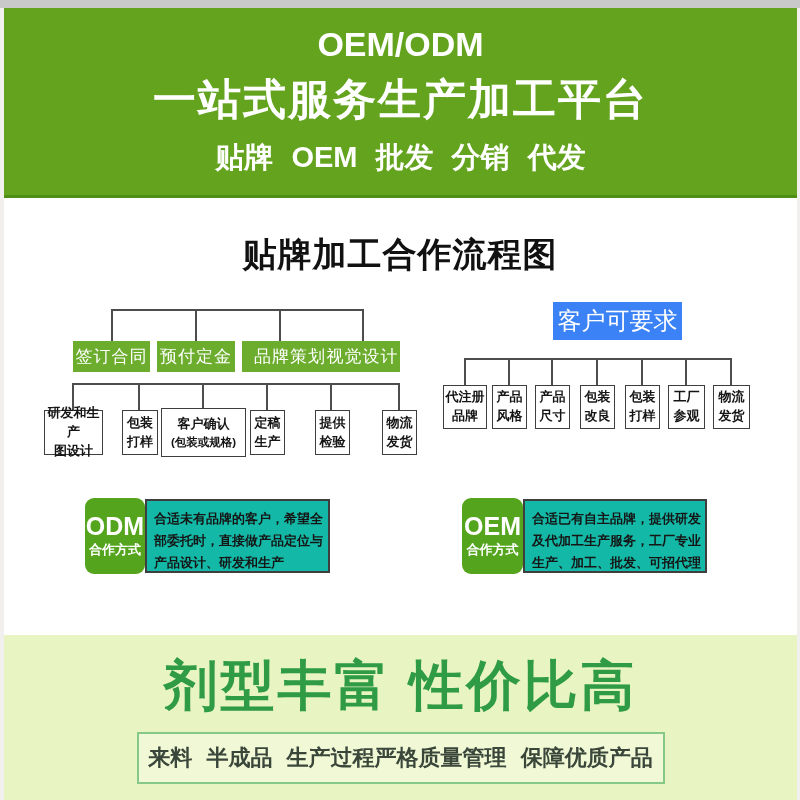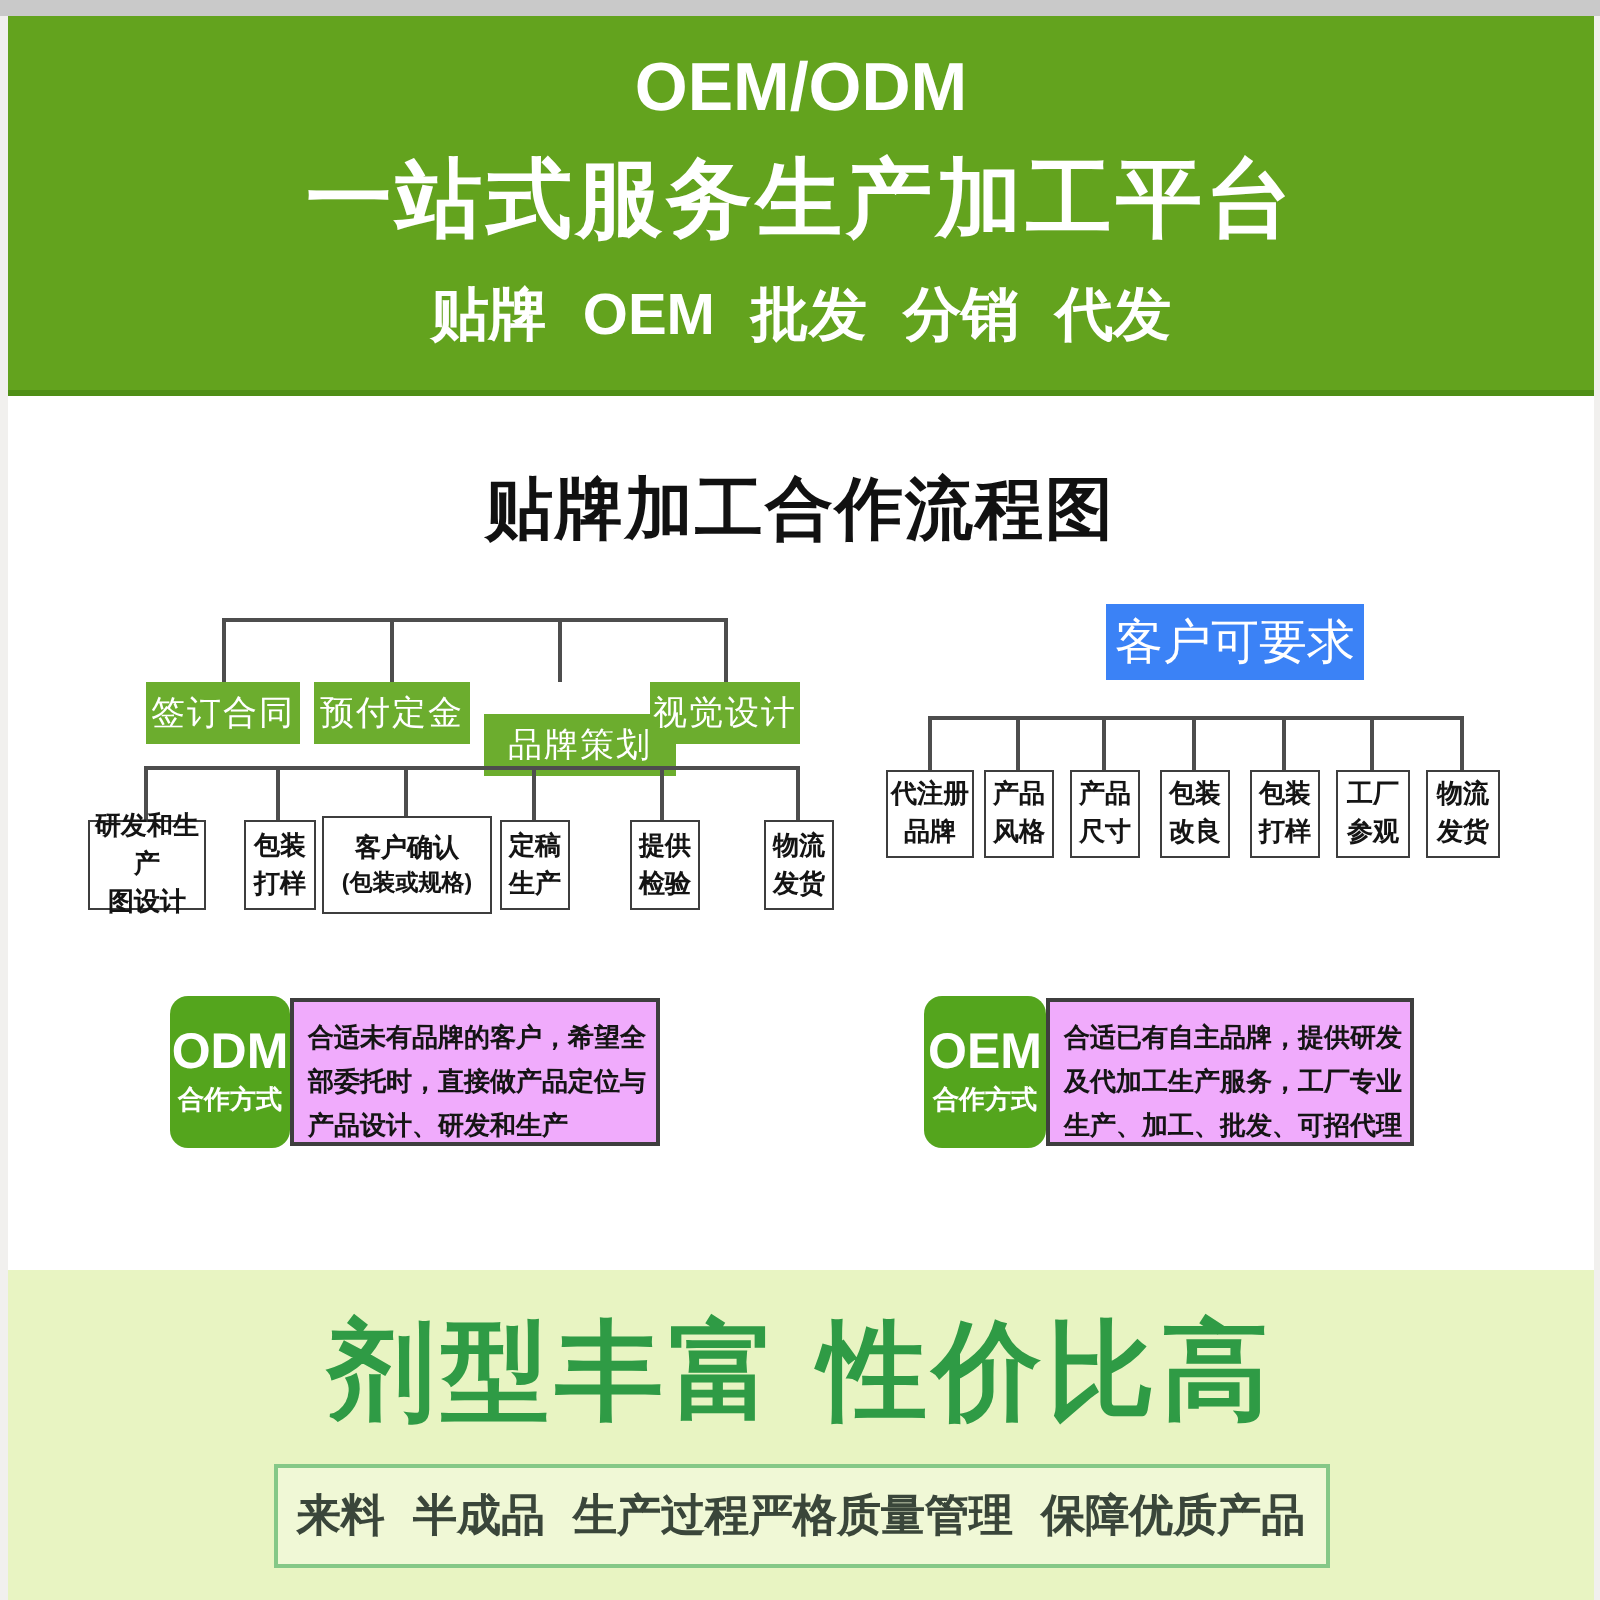--- a/index.html
+++ b/index.html
@@ -49,21 +49,21 @@
   }
   
   .coop-green{
     position:absolute;top:498px;height:76px;background:#54a51d;border-radius:9px;
     color:#fff;display:flex;flex-direction:column;align-items:center;justify-content:center;
     z-index:2;
   }
   .coop-green .big{font-size:25px;font-weight:bold;line-height:1.1;}
   .coop-green .small{font-size:13px;font-weight:bold;}
   .coop-desc{
-    position:absolute;top:499px;height:74px;background:#f0abfc;border:2px solid #3e3e3e;
+    position:absolute;top:499px;height:74px;background:#14b8a6;border:2px solid #3e3e3e;
     color:#151515;font-size:13px;font-weight:bold;line-height:1.68;
     box-sizing:border-box;padding:7px 4px 5px 7px;z-index:1;
   }
   
   .footer{position:absolute;left:4px;top:635px;right:3px;height:165px;background:#e8f4c2;}
   .footer-title{
     position:absolute;left:0;right:0;top:15px;text-align:center;
     font-size:54px;font-weight:bold;color:#2f9b45;letter-spacing:3px;
   }
   .footer-box{
@@ -89,21 +89,21 @@
   <div class="flow-title">贴牌加工合作流程图</div>
 
   <div class="hline" style="left:111px;top:309px;width:253px;"></div>
   <div class="vline" style="left:111px;top:309px;height:32px;"></div>
   <div class="vline" style="left:195px;top:309px;height:32px;"></div>
   <div class="vline" style="left:279px;top:309px;height:32px;"></div>
   <div class="vline" style="left:362px;top:309px;height:32px;"></div>
 
   <div class="gbox" style="left:73px;width:77px;">签订合同</div>
   <div class="gbox" style="left:157px;width:78px;">预付定金</div>
-  <div class="gbox" style="left:242px;width:96px;margin-top:16px;">品牌策划</div>
+  <div class="gbox" style="left:242px;width:96px;">品牌策划</div>
   <div class="gbox" style="left:325px;width:75px;">视觉设计</div>
 
   <div class="hline" style="left:72px;top:383px;width:328px;"></div>
   <div class="vline" style="left:72px;top:383px;height:27px;"></div>
   <div class="vline" style="left:138px;top:383px;height:27px;"></div>
   <div class="vline" style="left:202px;top:383px;height:27px;"></div>
   <div class="vline" style="left:266px;top:383px;height:27px;"></div>
   <div class="vline" style="left:330px;top:383px;height:27px;"></div>
   <div class="vline" style="left:398px;top:383px;height:27px;"></div>
 

